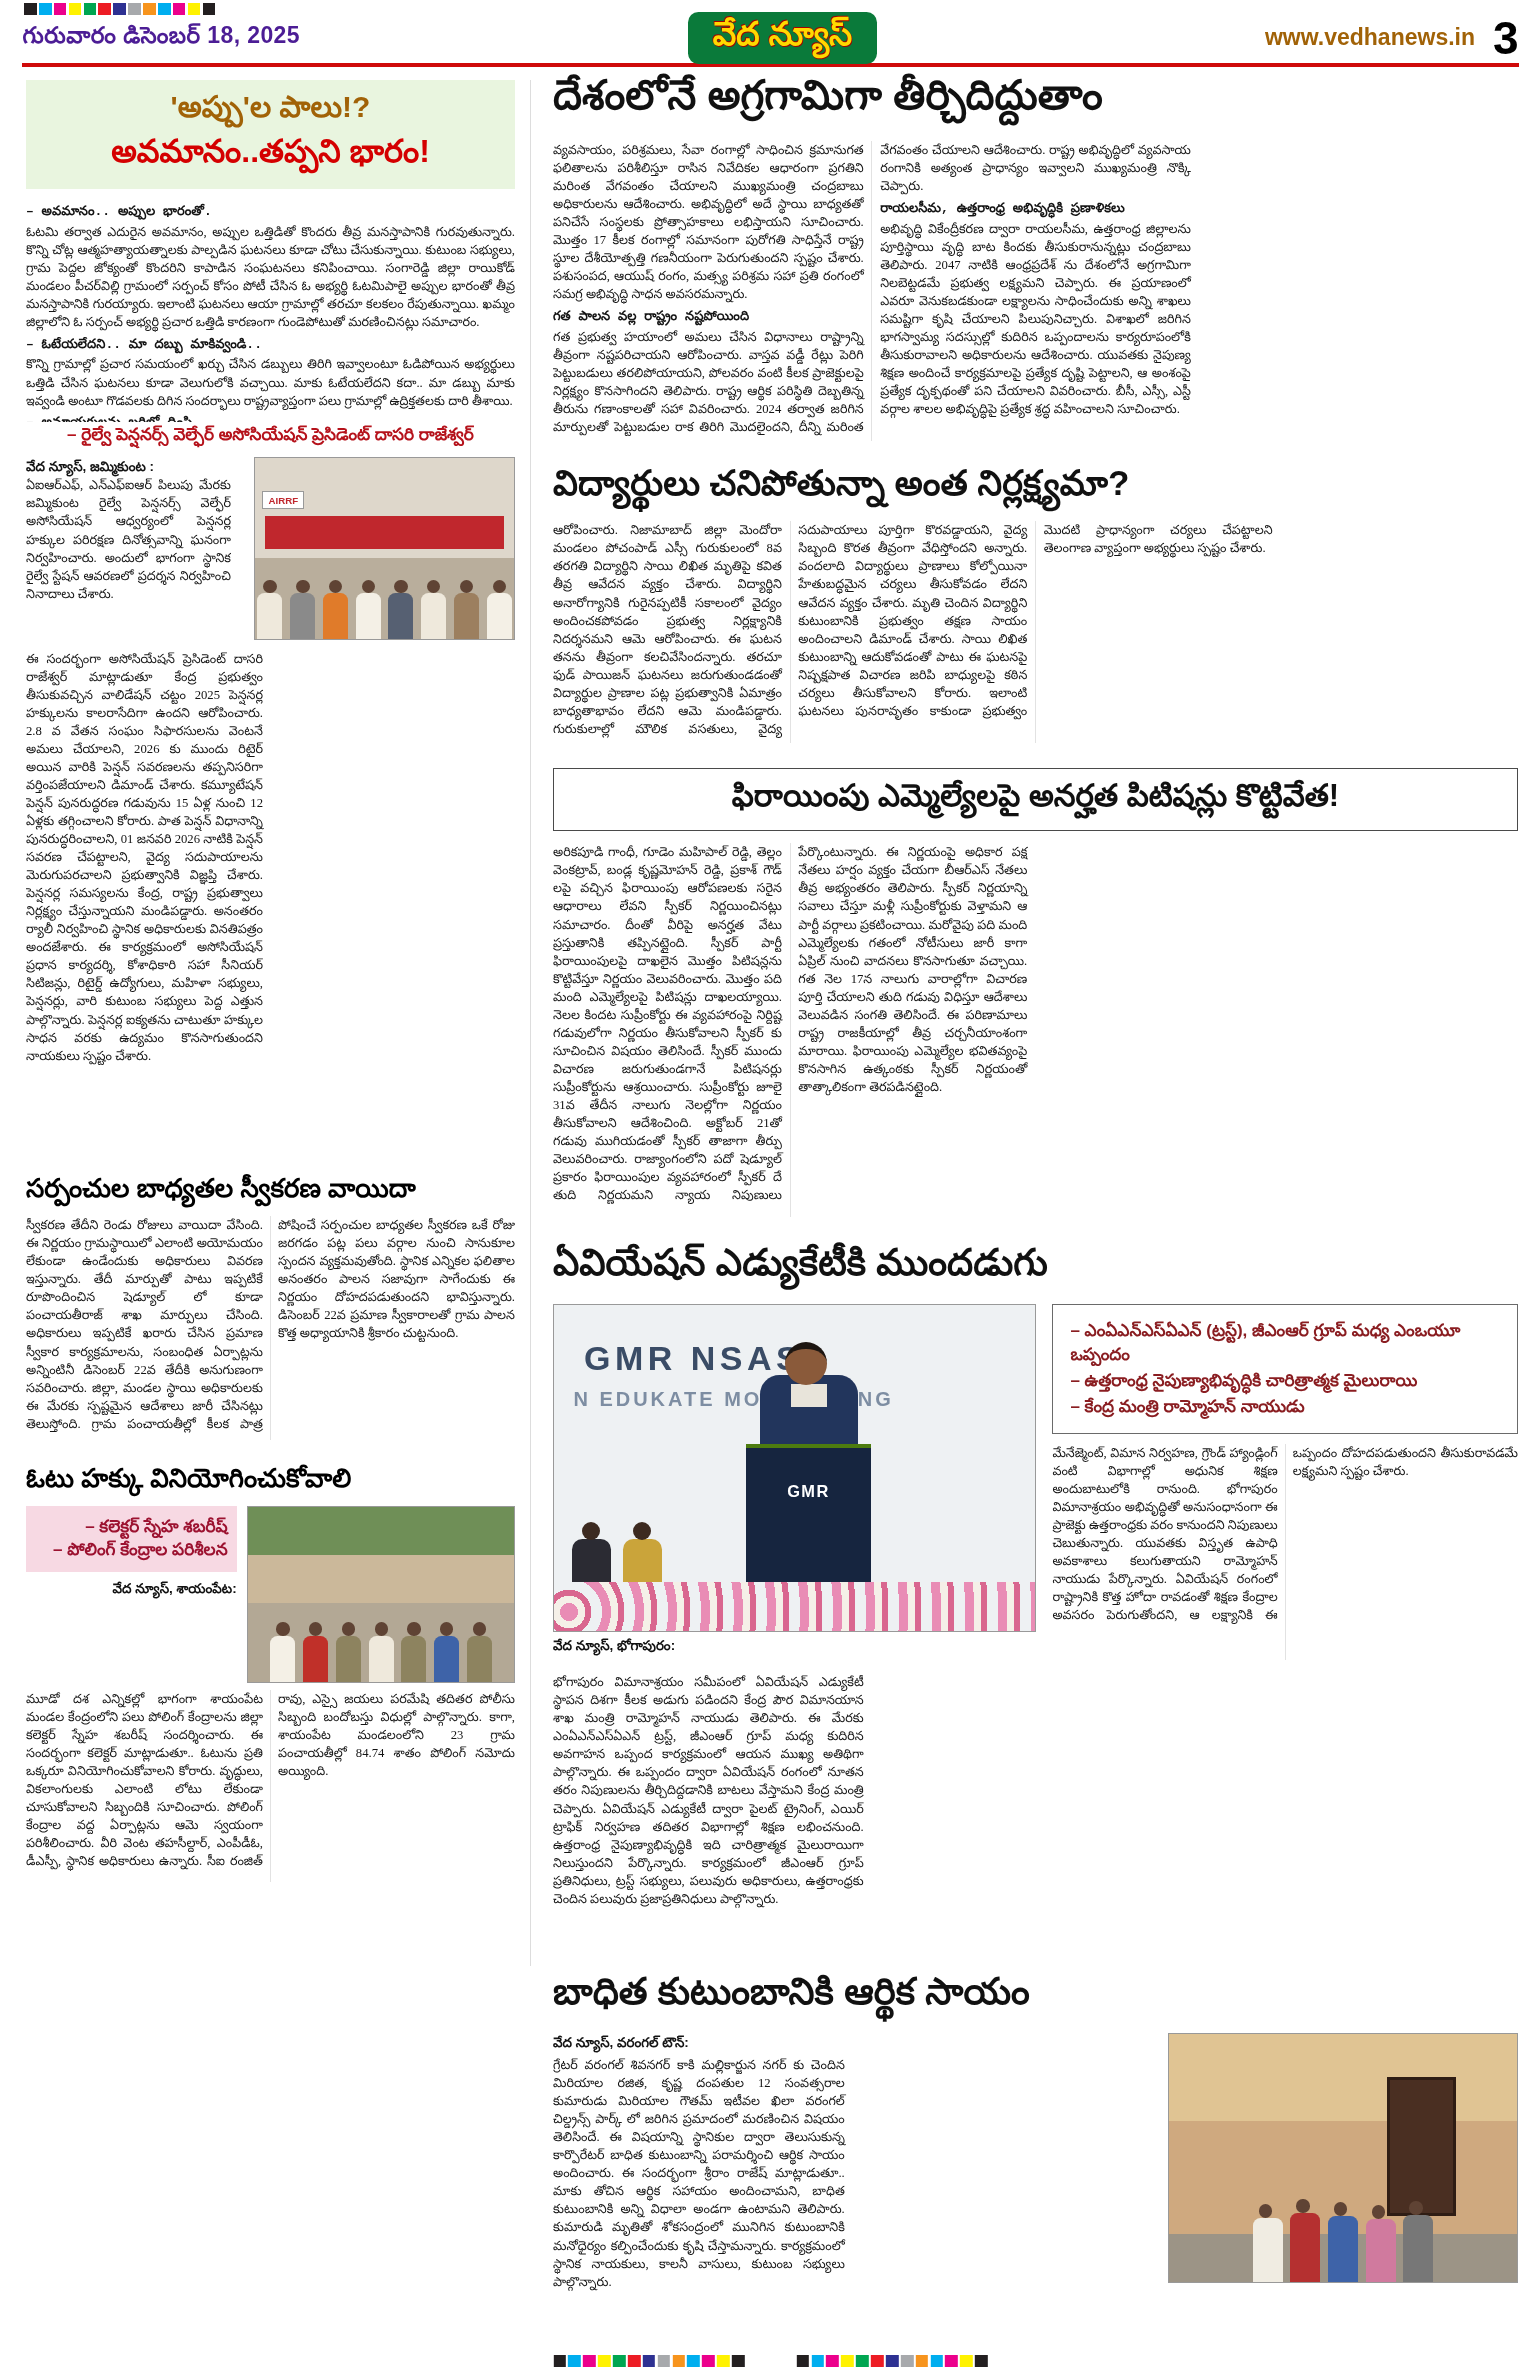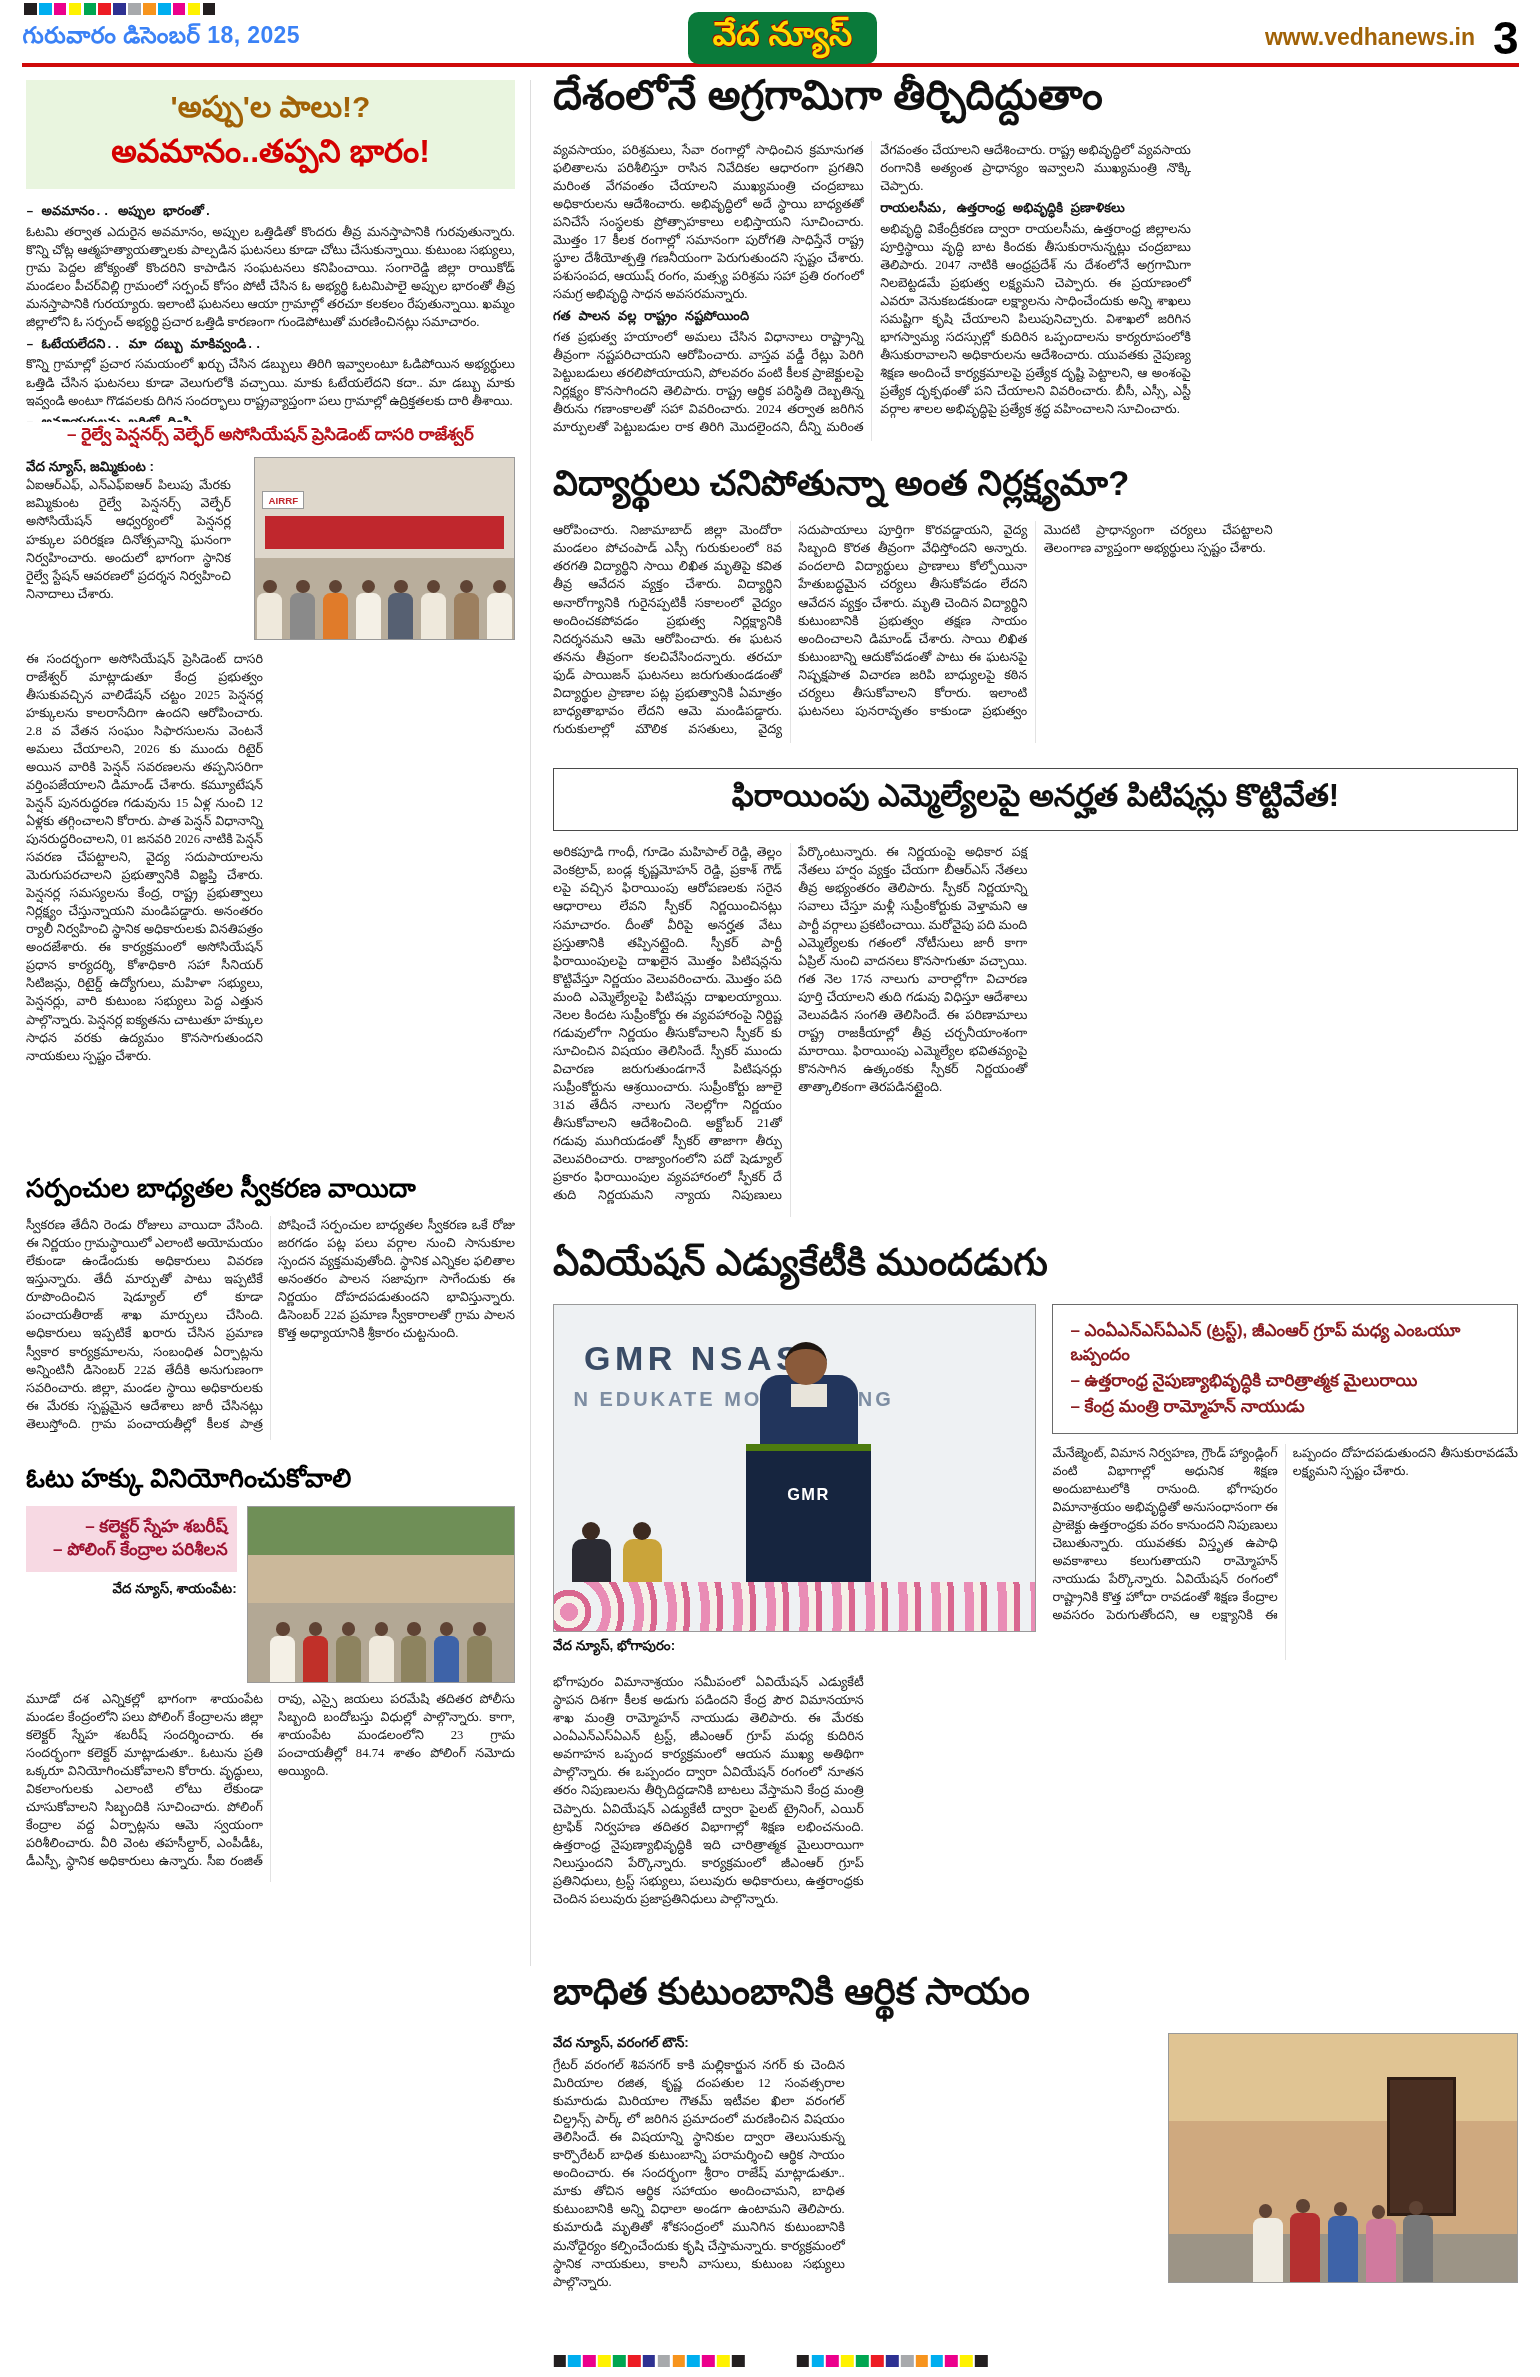--- a/index.html
+++ b/index.html
@@ -6,21 +6,21 @@
   html,body { width:1541px; height:2377px; background:#ffffff; font-family:"Liberation Sans", sans-serif; color:#111; }
   .page { position:relative; width:1541px; height:2377px; overflow:hidden; background:#fff; }
 
   
   .cal-strip { display:flex; gap:2.2px; }
   .cal-sq { width:12.7px; height:12px; }
   .cal-top { position:absolute; top:3px; left:24px; }
   .cal-bottom-wrap { position:absolute; bottom:10.4px; left:50%; transform:translateX(-50%); display:flex; gap:52px; }
 
   .header { position:absolute; left:22.4px; right:22.4px; top:18px; height:49px; display:flex; align-items:center; justify-content:space-between; border-bottom:4.5px solid #cf0a0a; padding-bottom:6px; }
-  .header-date { font-size:23px; font-weight:bold; color:#3b82f6; letter-spacing:0.4px; }
+  .header-date { font-size:23px; font-weight:bold; color:#4c1d95; letter-spacing:0.4px; }
   .brand { background:#0a7a3a; color:#ffd900; font-size:33px; font-weight:bold; padding:3px 25px; border-radius:10.4px; text-shadow:0.7px 0.7px 0 #a30000, -0.7px -0.7px 0 #a30000; }
   .header-right { display:flex; align-items:center; gap:18px; }
   .site { font-size:23px; font-weight:bold; color:#a16207; }
   .pageno { font-size:46px; font-weight:bold; color:#000; line-height:1; }
 
   
   .col-left { position:absolute; left:26px; top:80px; width:505px; height:1886px; padding-right:15px; border-right:0.7px solid #ddd; }
   .col-right { position:absolute; left:553px; top:72px; width:965px; }
 
   .body-txt { font-family:"Liberation Serif", serif; font-size:12.7px; line-height:1.42; text-align:justify; color:#141414; }
@@ -85,21 +85,21 @@
   .pp-sign { position:absolute; left:-3px; top:-25px; background:#fff; color:#c0272d; font-weight:bold; font-size:9.7px; padding:2.2px 5.2px; border:0.7px solid #999; }
 
   .photo-vote { width:268px; height:177px; }
   .vp-trees { position:absolute; top:0; left:0; right:0; height:48px; background:#6f8f57; }
   .vp-wall { position:absolute; top:48px; left:0; right:0; height:52px; background:#cbb89a; }
   .vp-ground { position:absolute; bottom:0; left:0; right:0; height:79px; background:#b3a895; }
 
   .photo-aviation { width:483px; height:328px; background:#eef1f3; }
   .av-back1 { position:absolute; top:34px; left:30px; font-size:34px; font-weight:bold; color:#3a4c66; letter-spacing:4.5px; }
   .av-back2 { position:absolute; top:83px; left:19.4px; font-size:20px; font-weight:bold; color:#7d8da2; letter-spacing:3px; }
-  .av-podium { position:absolute; left:192px; bottom:48px; width:125px; height:139px; background:#16253f; border-top:7px solid #4d7c0f; }
+  .av-podium { position:absolute; left:192px; bottom:48px; width:125px; height:139px; background:#16253f; border-top:4px solid #4d7c0f; }
   .av-podium span { position:absolute; left:50%; top:34px; transform:translateX(-50%); color:#fff; font-weight:bold; font-size:16.4px; letter-spacing:1.5px; }
   .av-man-body { position:absolute; left:206px; bottom:176px; width:98px; height:80px; background:#22355c; border-radius:19.4px 19.4px 0 0; }
   .av-man-shirt { position:absolute; left:237px; bottom:224px; width:36px; height:22.4px; background:#e8e4da; }
   .av-man-head { position:absolute; left:231px; bottom:246px; width:42px; height:43px; background:#8a5a3a; border-radius:50%; border-top:7.5px solid #1d1611; }
   .av-flowers { position:absolute; left:0; right:0; bottom:0; height:49px;
     background: repeating-radial-gradient(circle at 15px 30px, #e98cb5 0 9px, #f5f0e8 9px 16.4px, #d9668f 16.4px 22.4px, #eef1f3 22.4px 33px); }
   .av-aud { position:absolute; bottom:43px; width:39px; height:49px; background:#2b2b33; border-radius:10.4px 10.4px 0 0; }
   .av-aud::before { content:''; position:absolute; top:-16.4px; left:10.4px; width:18px; height:18px; border-radius:50%; background:#3c2a20; }
 
   .photo-aid { width:350px; height:250px; background:#cfa97f; }

